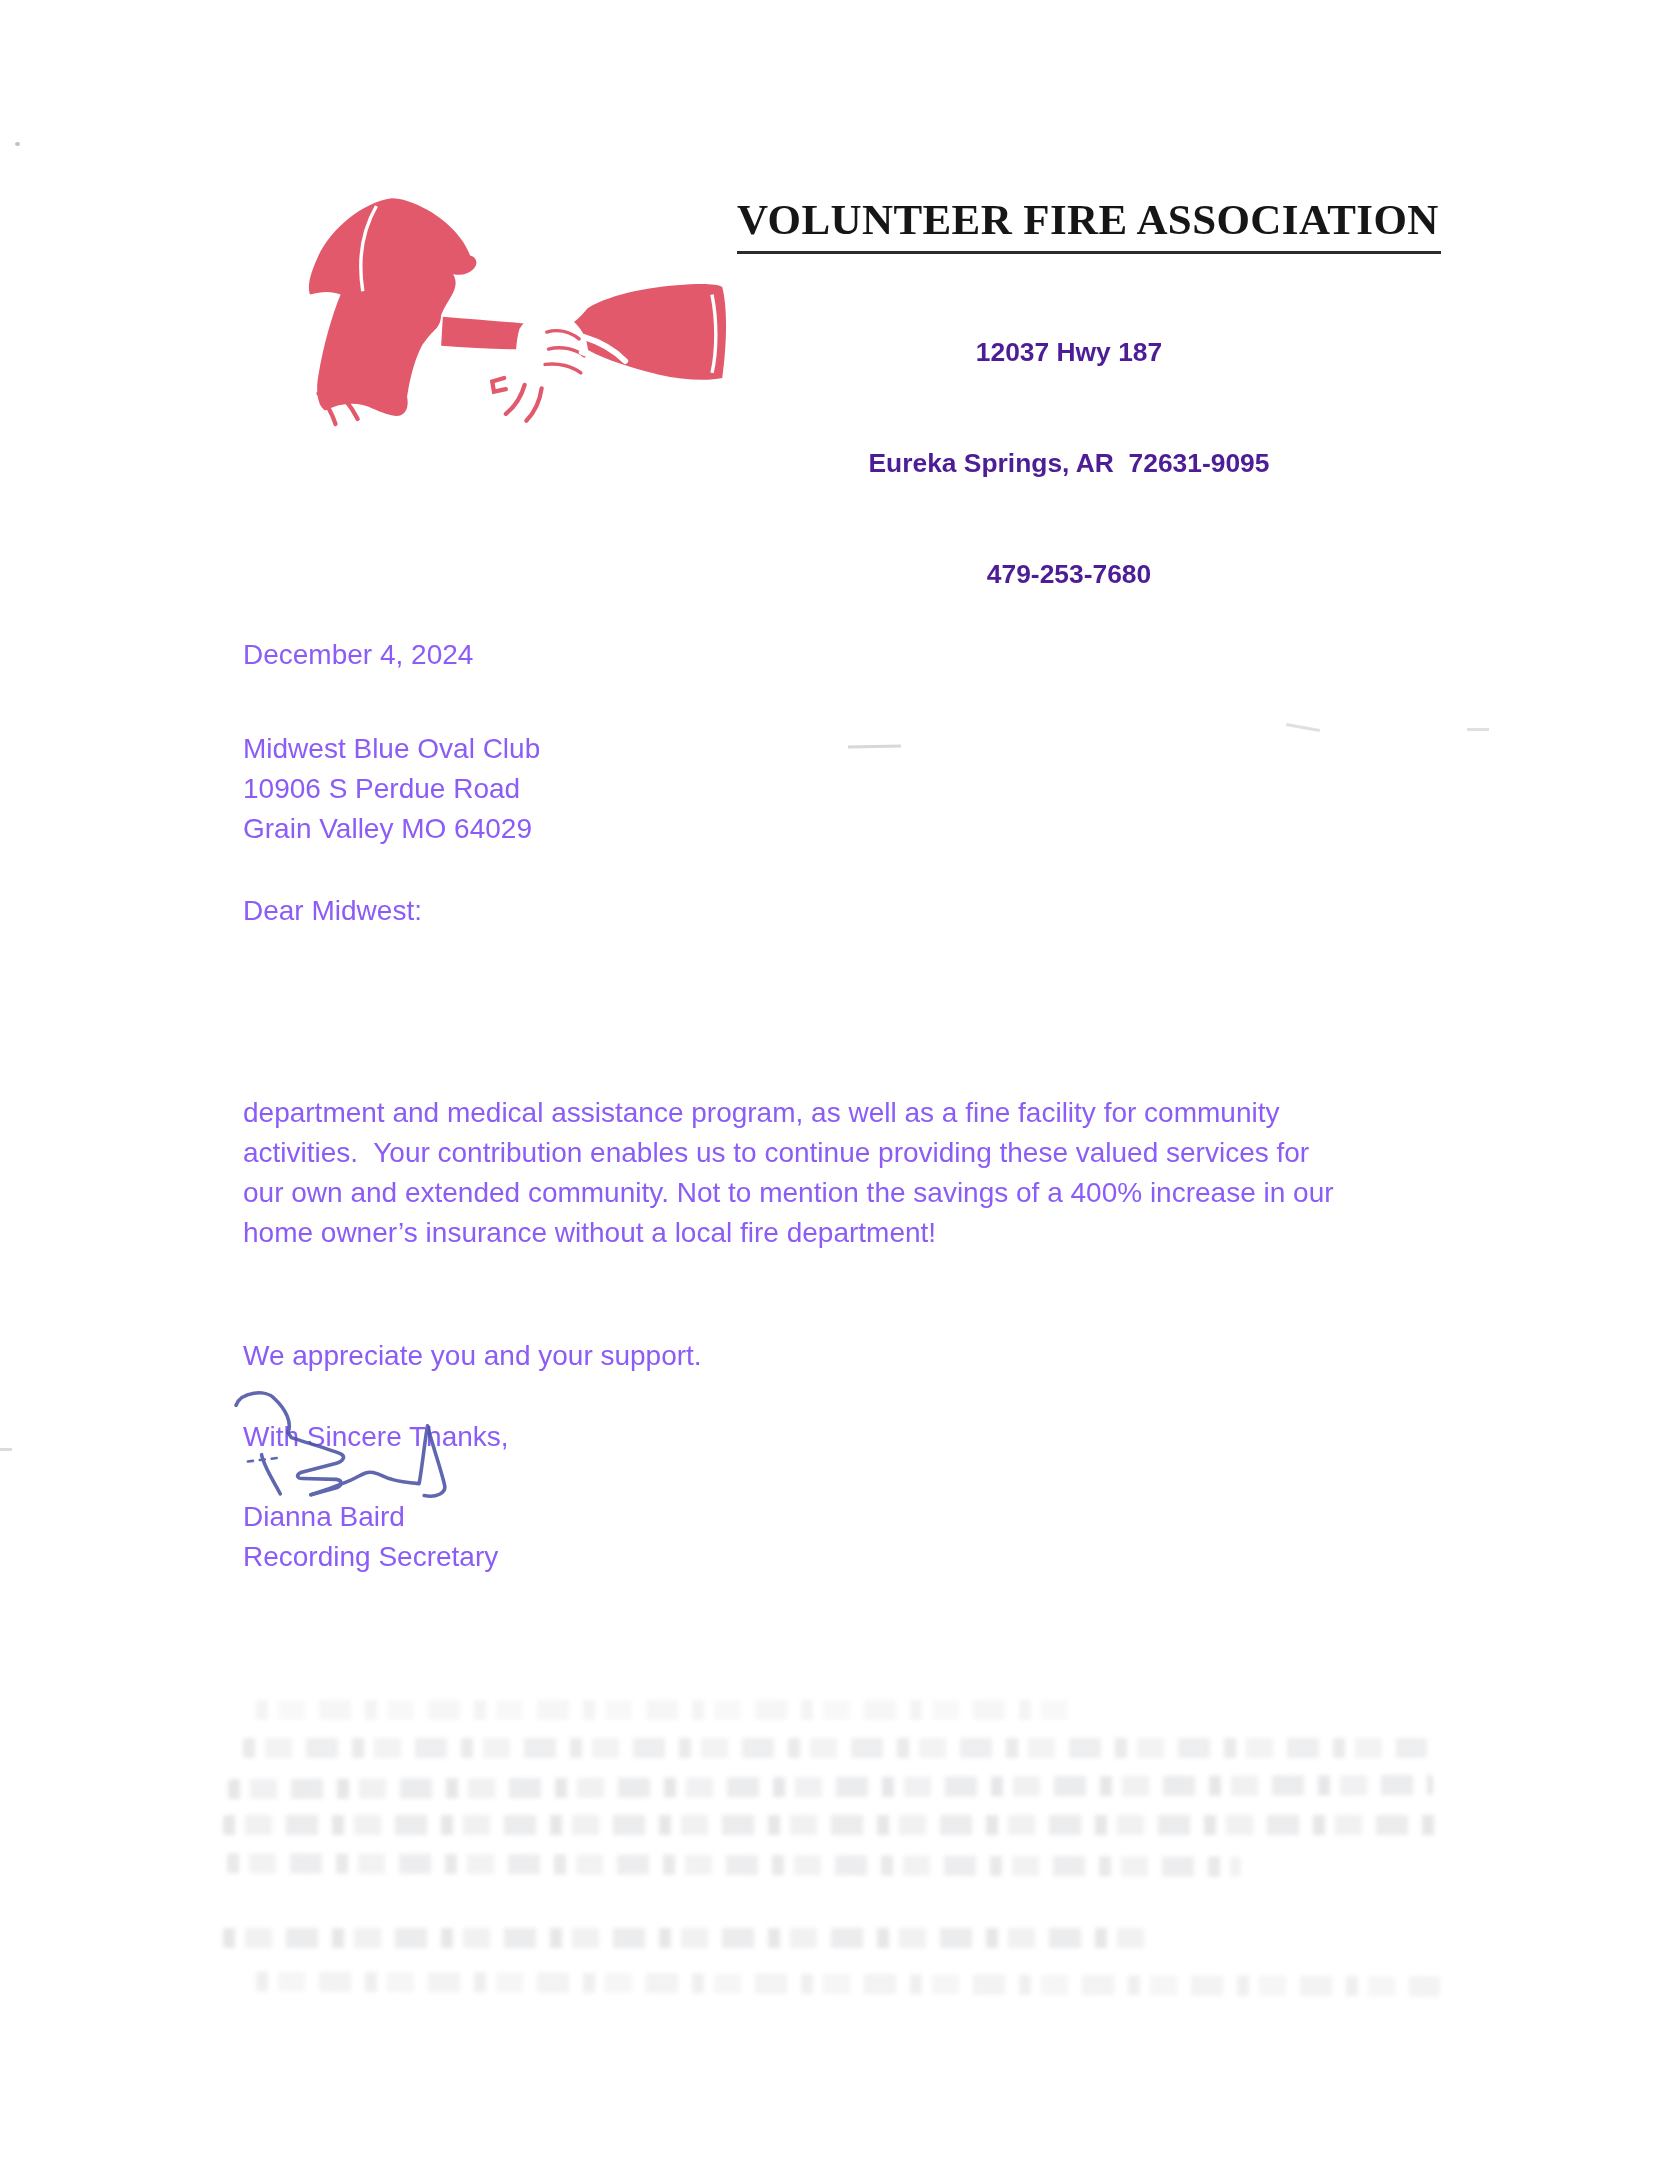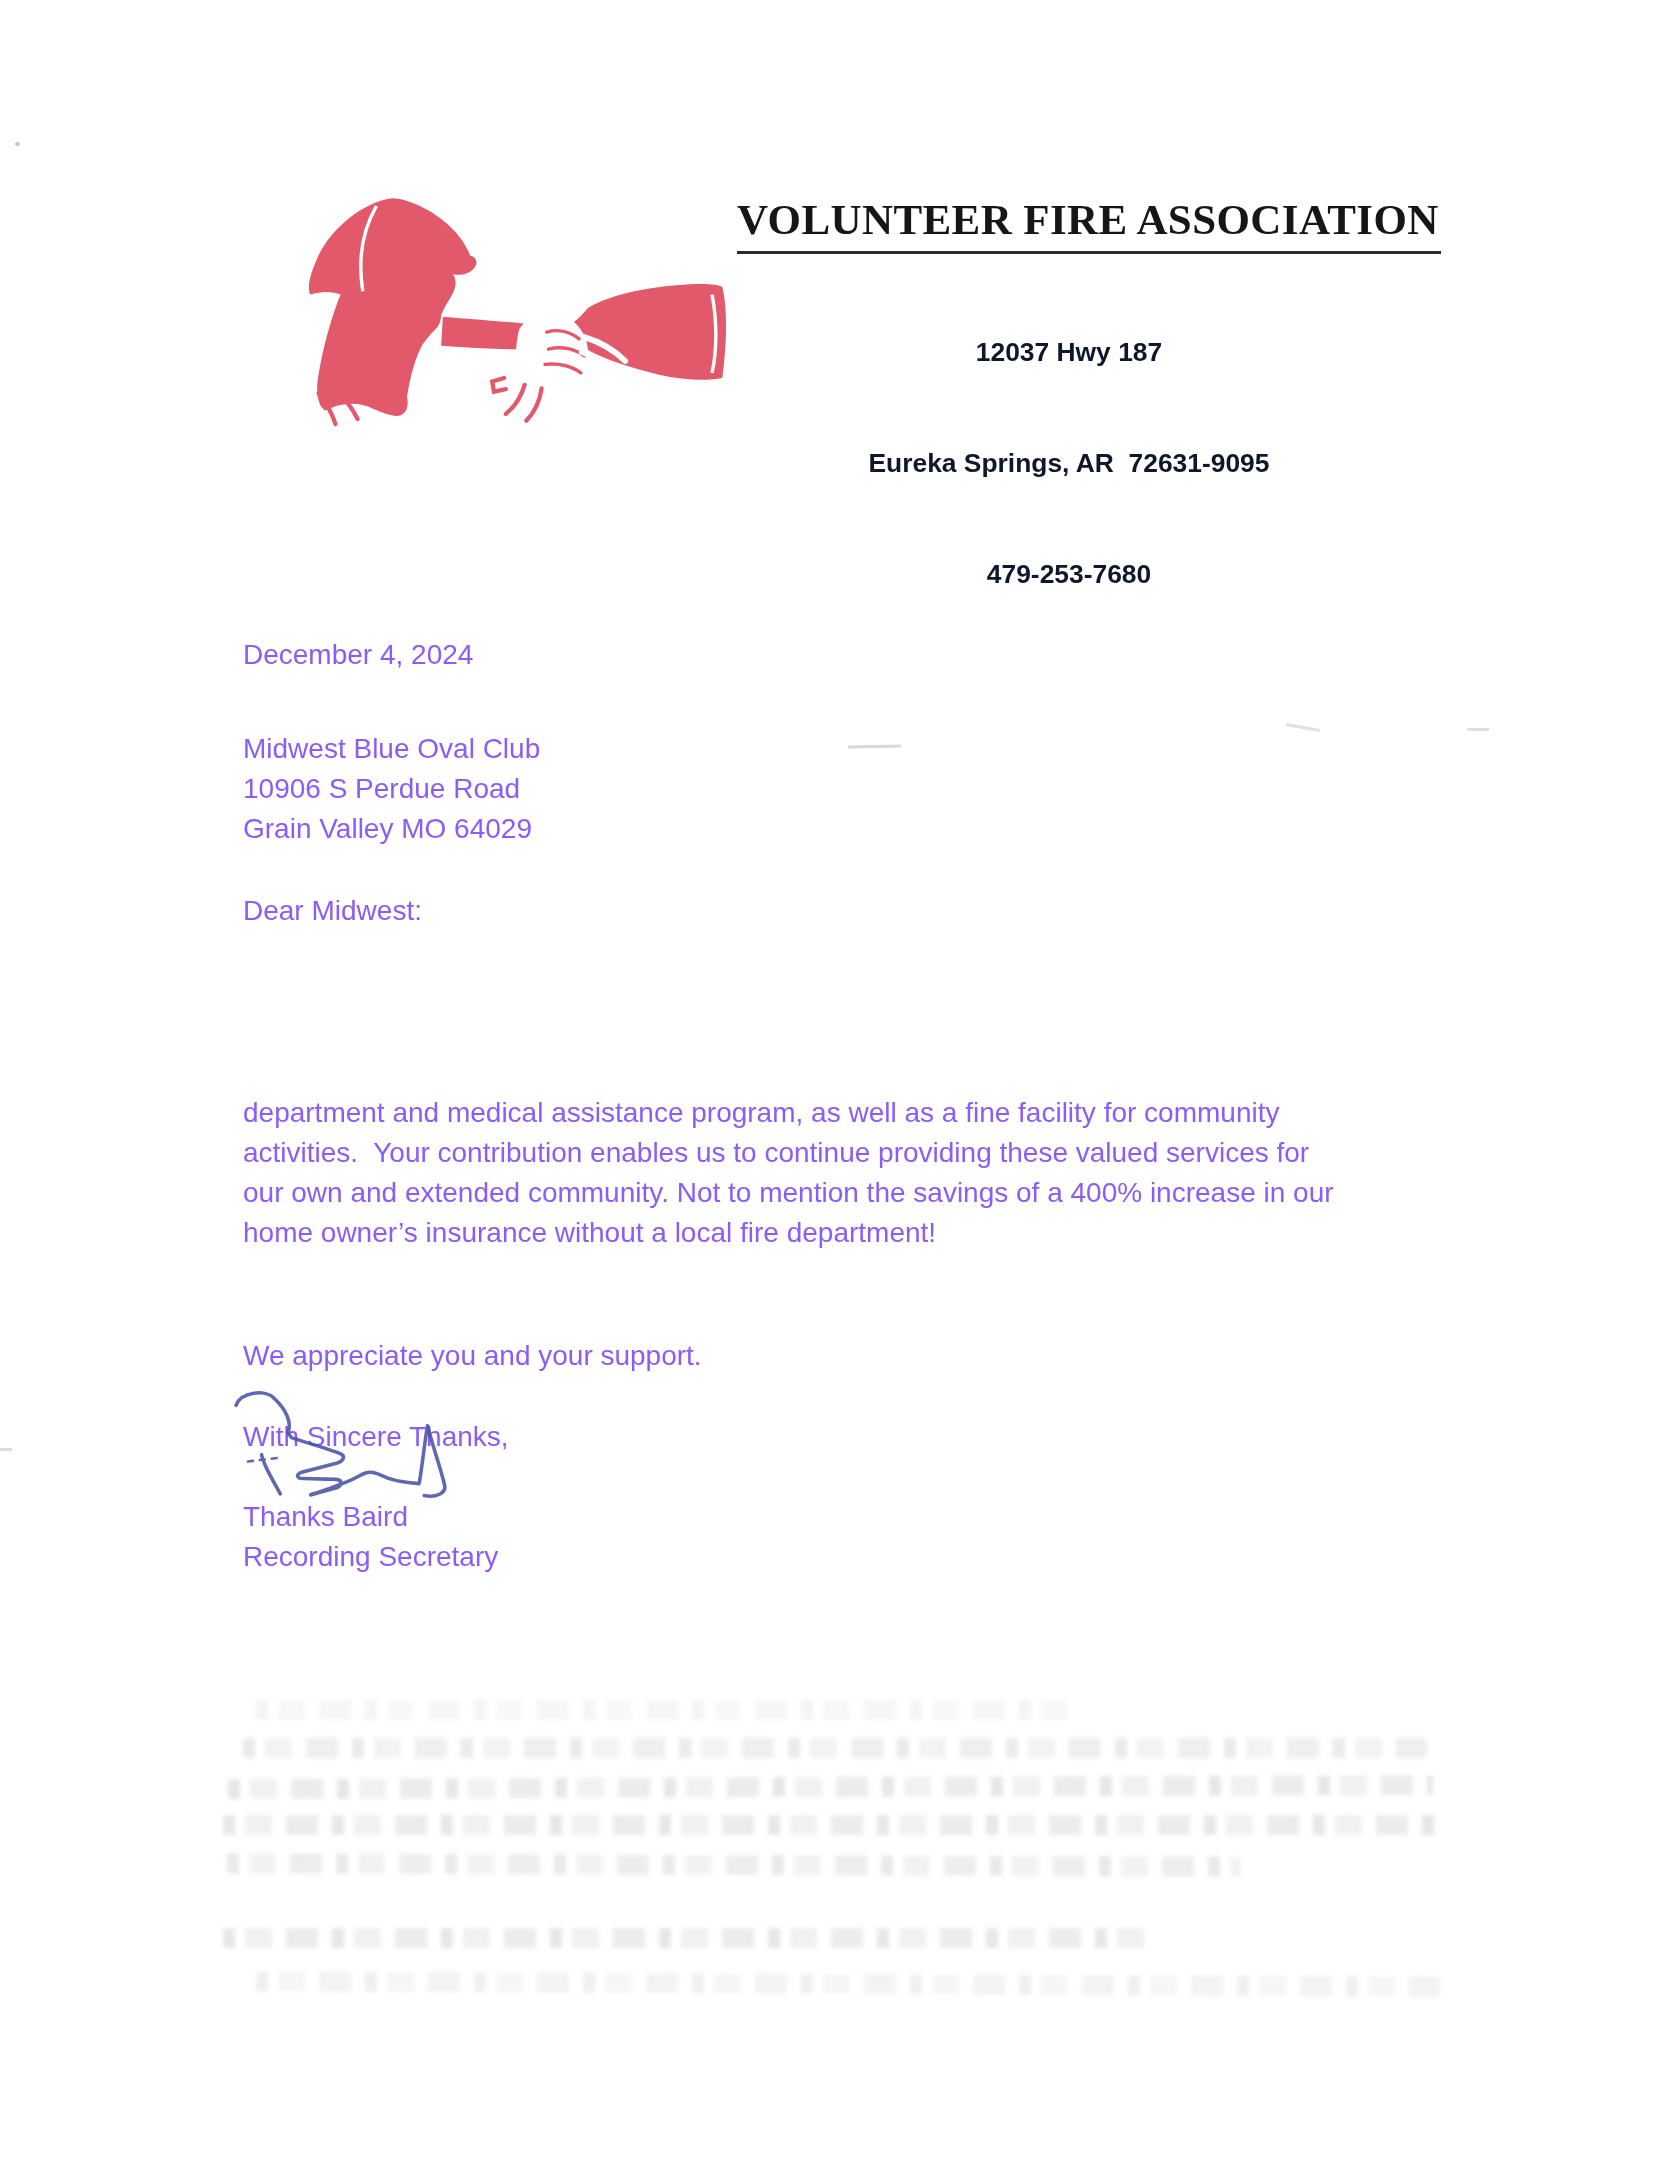--- a/index.html
+++ b/index.html
@@ -16,21 +16,21 @@
   .header-text{position:absolute;left:737px;top:193px;width:707px;}
   .org-line{
     font-family:"Liberation Serif",serif;
     font-weight:bold;color:#161616;
     font-size:43px;line-height:53px;letter-spacing:0.4px;
     white-space:pre;
   }
   .header-rule{height:2.6px;background:#2c2c2c;margin-top:5.1px;width:704px;}
   .header-address{
     width:664px;text-align:center;margin-top:6px;
-    font-weight:bold;color:#0f172a;
+    font-weight:bold;color:#4c1d95;
     font-size:26.4px;line-height:37px;white-space:pre;
   }
   
   .block{position:absolute;left:243px;}
   .t{font-size:28px;line-height:40px;white-space:pre;color:#8b5cf6;}
   
   .signature{position:absolute;left:213px;top:1383px;width:264px;height:128px;z-index:5;}
   
   .bleed{
     position:absolute;height:20.4px;border-radius:3.4px;
@@ -166,21 +166,21 @@
       <path d="M41,92 L75,88" stroke-dasharray="6 8" stroke-width="3"></path>
       <path d="M115,131 C125,128 145,121 157,116 C173,110 177,103 188,105
                C198,107 201,111 210,113 C220,116 231,117 242,118
                C245,103 249,65 252,50
                C255,65 267,98 272,120
                C274,129 262,135 248,132"></path>
     </g>
   </svg>
 
   <div class="block" style="top:1497px">
-    <div class="t">Thanks Baird</div>
+    <div class="t">Dianna Baird</div>
     <div class="t">Recording Secretary</div>
   </div>
 
   <div class="bleed" style="top:1700px;left:256px;width:818px;opacity:.20"></div>
   <div class="bleed" style="top:1738px;left:243px;width:1184px;opacity:.38"></div>
   <div class="bleed" style="top:1777px;left:228px;width:1205px;opacity:.44;transform:rotate(-.2deg)"></div>
   <div class="bleed" style="top:1815px;left:223px;width:1218px;opacity:.44"></div>
   <div class="bleed" style="top:1855px;left:227px;width:1014px;opacity:.40;transform:rotate(.2deg)"></div>
   <div class="bleed" style="top:1928px;left:223px;width:924px;opacity:.44"></div>
   <div class="bleed" style="top:1974px;left:256px;width:1184px;opacity:.28;transform:rotate(.25deg)"></div>

